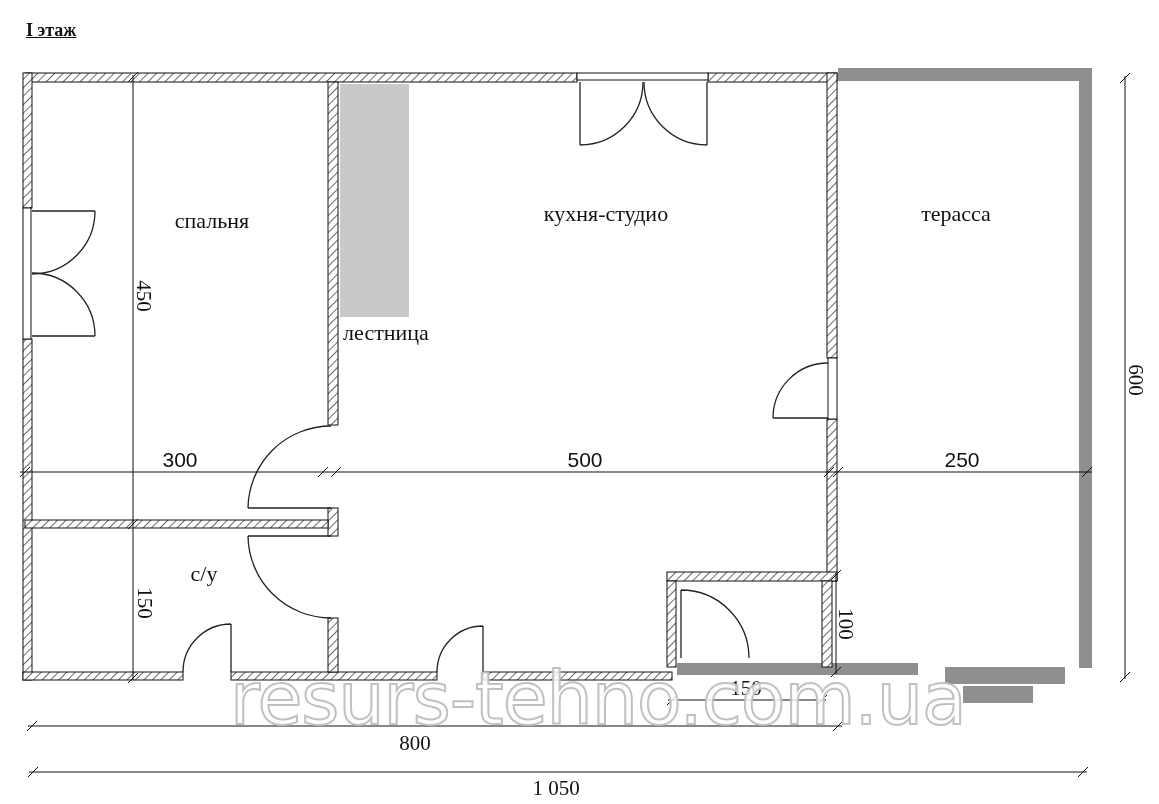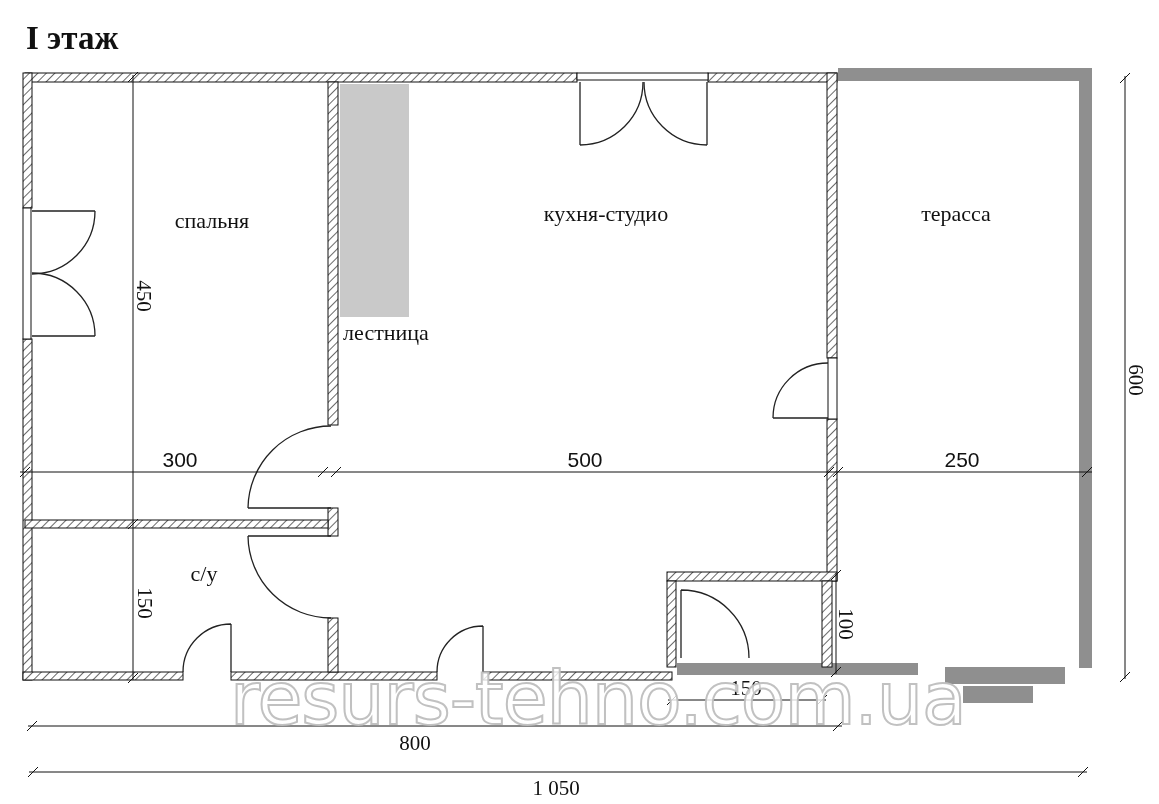--- a/index.html
+++ b/index.html
@@ -1,20 +1,20 @@
 <!DOCTYPE html>
 <html><head>
 <meta charset="utf-8">
 <style>
   html,body{margin:0;padding:0;background:#fff;}
   #stage{position:relative;width:1159px;height:804px;background:#fff;overflow:hidden;
          font-family:"Liberation Serif","DejaVu Serif",serif;}
   #plan-svg{position:absolute;left:0;top:0;}
-  .title{position:absolute;left:26px;top:20px;font-size:33px;font-weight:bold;color:#111;
-         font-family:"Liberation Serif","DejaVu Serif",serif;}
+  .title{position:absolute;left:26px;top:20px;font-size:18px;font-weight:bold;color:#111;
+         font-family:"Liberation Serif","DejaVu Serif",serif;text-decoration:underline;}
   .watermark{position:absolute;left:200px;top:662px;font-size:73px;line-height:1.0;
          font-family:"DejaVu Sans","Liberation Sans",sans-serif;
          color:rgba(255,255,255,0.80);
          -webkit-text-stroke:2px rgba(190,190,190,0.95);
          letter-spacing:-1px;white-space:nowrap;pointer-events:none;margin-left:30px;}
   text{fill:#111;}
   .room-label{font-size:22px;font-family:"Liberation Serif","DejaVu Serif",serif;}
   .dim-serif{font-size:21px;font-family:"Liberation Serif","DejaVu Serif",serif;}
   .dim-sans{font-size:21px;font-family:"Liberation Sans","DejaVu Sans",sans-serif;}
 </style>

